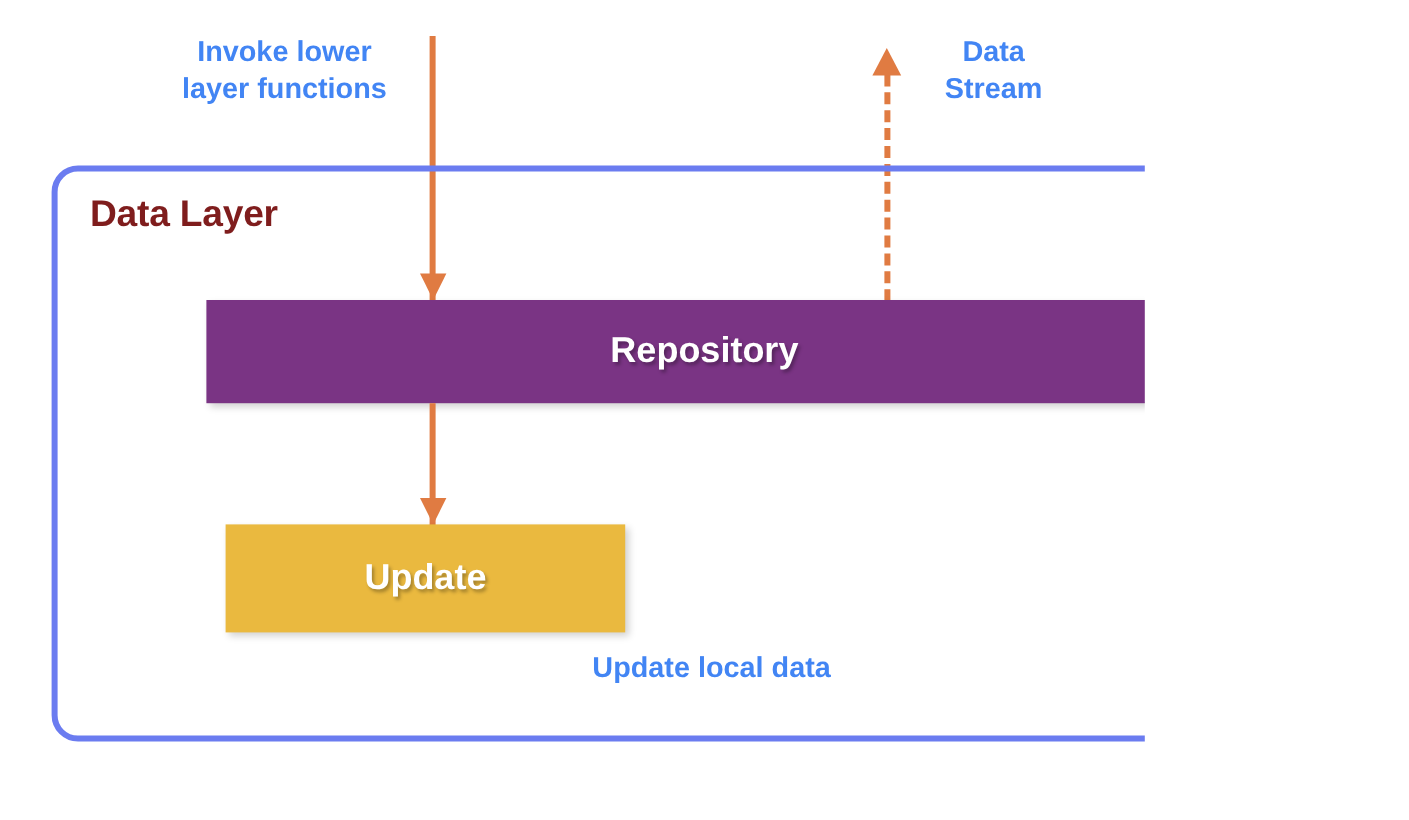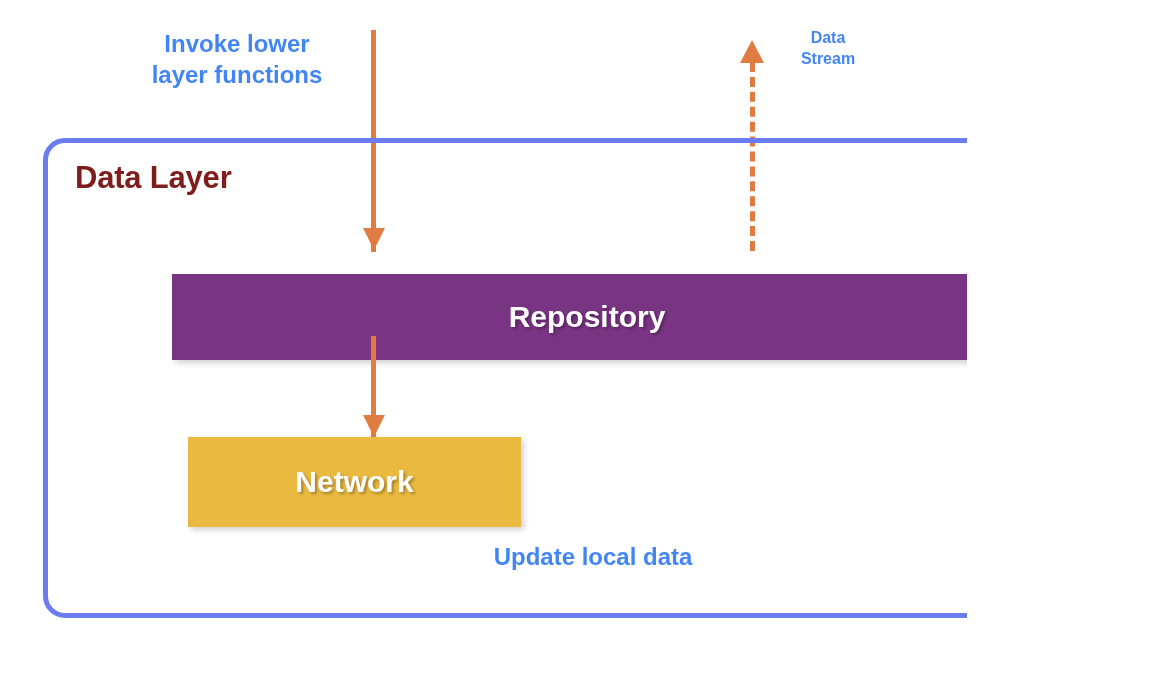--- a/index.html
+++ b/index.html
@@ -9,21 +9,20 @@
   }
   body {
     font-family: "Liberation Sans", sans-serif;
   }
   #canvas {
     position: relative;
     width: 954px;
     height: 683px;
     background: #ffffff;
     overflow: hidden;
-    padding-left: 13px;
   }
 
   
   .layer-box {
     position: absolute;
     left: 43px;
     top: 138px;
     width: 1085px;
     height: 480px;
     box-sizing: border-box;
@@ -56,21 +55,20 @@
     font-weight: bold;
     text-shadow: 2px 2px 3px rgba(0,0,0,0.30);
     white-space: nowrap;
   }
   #repository-block {
     left: 172px;
     top: 250px;
     width: 830px;
     height: 86px;
     background: #7a3484;
-    margin-top: 24px;
   }
   #repository-block .block-label { font-size: 30px; }
 
   #network-block {
     left: 188px;
     top: 437px;
     width: 333px;
     height: 90px;
     background: #eab93f;
   }
@@ -131,21 +129,21 @@
     top: 28px;
     width: 210px;
     text-align: center;
     font-size: 24px;
   }
   #caption-stream {
     left: 768px;
     top: 28px;
     width: 120px;
     text-align: center;
-    font-size: 16px;
+    font-size: 24px;
   }
   #caption-request {
     left: 382px;
     top: 355px;
     width: 340px;
     text-align: center;
     font-size: 24px;
   }
   #caption-update {
     left: 452px;
@@ -183,18 +181,18 @@
     <span class="block-label">Repository</span>
   </div>
 
   <div class="arrow">
     <div class="arrow-line" id="arrow-request-line"></div>
     <div class="arrow-head-down" id="arrow-request-head"></div>
   </div>
 
 
   <div class="block" id="network-block">
-    <span class="block-label">Network</span>
+    <span class="block-label">Update</span>
   </div>
 
   <div class="caption" id="caption-update">Update local data</div>
 
 </div>
 
 </body></html>

